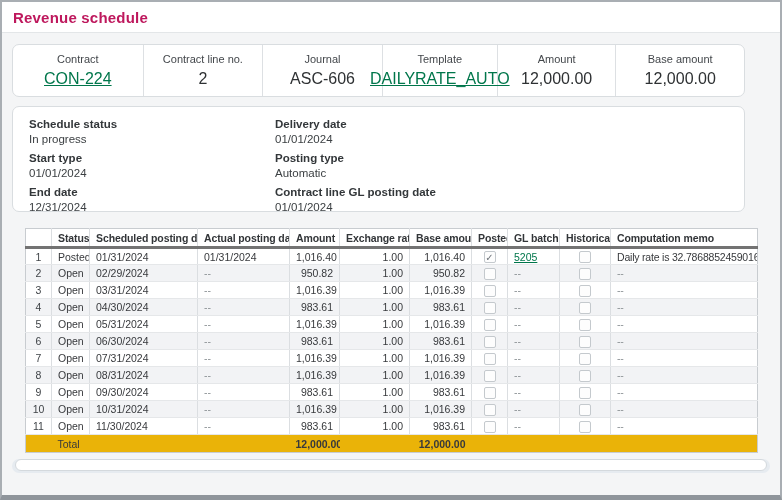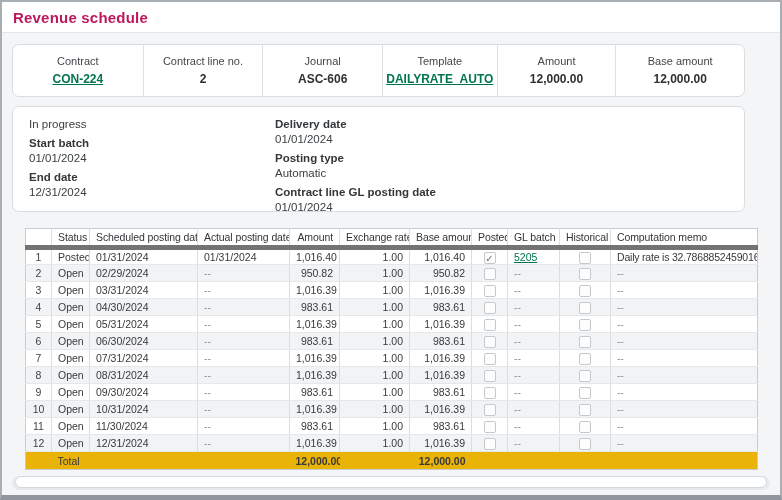--- a/index.html
+++ b/index.html
@@ -19,38 +19,38 @@
     background:#ffffff; border:1px solid #d9dde0; border-radius:7px;
     width:733px; margin-left:10px;
   }
   .summary-card { margin-top:11px; height:53px; display:flex; align-items:stretch; }
   .sum-cell {
     display:flex; flex-direction:column; align-items:center; justify-content:center;
     gap:5px; border-right:1px solid #dde0e3; height:100%;
   }
   .sum-cell:last-child { border-right:none; }
   .sum-label { font-size:11px; color:#43474b; }
-  .sum-value { font-size:12px; font-weight:700; color:#2e3133; }
+  .sum-value { font-size:16px; font-weight:400; color:#2e3133; }
   a.glink { color:var(--green,#00764b); text-decoration:underline; cursor:pointer; }
 
   .details-card { margin-top:9px; height:106px; padding:11px 16px 0 16px; display:flex; }
   .d-col { width:246px; }
   .d-col.right { width:auto; }
   .pair { margin-bottom:7px; }
   .d-label { font-size:11.5px; font-weight:700; color:#33373a; margin-bottom:3px; }
   .d-value { font-size:11.5px; color:#3c4043; }
 
   .table-wrap { margin:16px 0 0 23px; width:732px; }
   table {
     border-collapse:collapse; width:100%; font-size:10.5px; color:#37393c;
     background:#ffffff; border:1px solid #c8ccd0; table-layout:fixed;
   }
   th, td { border-right:1px solid #dbdee1; padding:0 6px; overflow:hidden; white-space:nowrap; font-weight:normal; }
   th:last-child, td:last-child { border-right:none; }
-  th { font-weight:400; height:19px; border-bottom:5px solid #737373; color:#323538; letter-spacing:-0.1px; text-align:left; }
+  th { font-weight:700; height:19px; border-bottom:3px solid #737373; color:#323538; letter-spacing:-0.1px; text-align:left; }
   td { height:17px; border-bottom:1px solid #e5e7e9; }
   tr.alt td { background:#f2f3f5; }
   .r { text-align:right; }
   .c { text-align:center; }
   .num { text-align:center; color:#3f4347; }
   .dash { color:#8d9296; }
   .memo { letter-spacing:-0.2px; }
   .checkbox {
     display:inline-block; width:12px; height:12px; border:1px solid #c4c9cd; border-radius:2px;
     background:#fdfdfd; line-height:11px; font-size:10px; color:#6e747a; text-align:center;
@@ -94,24 +94,25 @@
       </div>
       <div class="sum-cell" style="width: 128px;">
         <div class="sum-label">Base amount</div>
         <div class="sum-value">12,000.00</div>
       </div>
     </div>
 
   <div class="card details-card" id="details">
       <div class="d-col">
         <div class="pair">
+          <div class="d-label">Schedule status</div>
           <div class="d-value">In progress</div>
         </div>
         <div class="pair">
-          <div class="d-label">Start batch</div>
+          <div class="d-label">Start type</div>
           <div class="d-value">01/01/2024</div>
         </div>
         <div class="pair">
           <div class="d-label">End date</div>
           <div class="d-value">12/31/2024</div>
         </div>
       </div>
       <div class="d-col right">
         <div class="pair">
           <div class="d-label">Delivery date</div>
@@ -295,33 +296,20 @@
             <td>11/30/2024</td>
             <td class="dash">--</td>
             <td class="r">983.61</td>
             <td class="r">1.00</td>
             <td class="r">983.61</td>
             <td class="c"><span class="checkbox"></span></td>
             <td><span class="dash">--</span></td>
             <td class="c"><span class="checkbox"></span></td>
             <td class="dash memo">--</td>
           </tr>
-          <tr class="alt">
-            <td class="num">12</td>
-            <td>Open</td>
-            <td>12/31/2024</td>
-            <td class="dash">--</td>
-            <td class="r">1,016.39</td>
-            <td class="r">1.00</td>
-            <td class="r">1,016.39</td>
-            <td class="c"><span class="checkbox"></span></td>
-            <td><span class="dash">--</span></td>
-            <td class="c"><span class="checkbox"></span></td>
-            <td class="dash memo">--</td>
-          </tr>
         </tbody>
         <tfoot>
           <tr>
             <td></td>
             <td colspan="3">Total</td>
             <td class="r total-amount">12,000.00</td>
             <td></td>
             <td class="r total-amount">12,000.00</td>
             <td colspan="4"></td>
           </tr>

